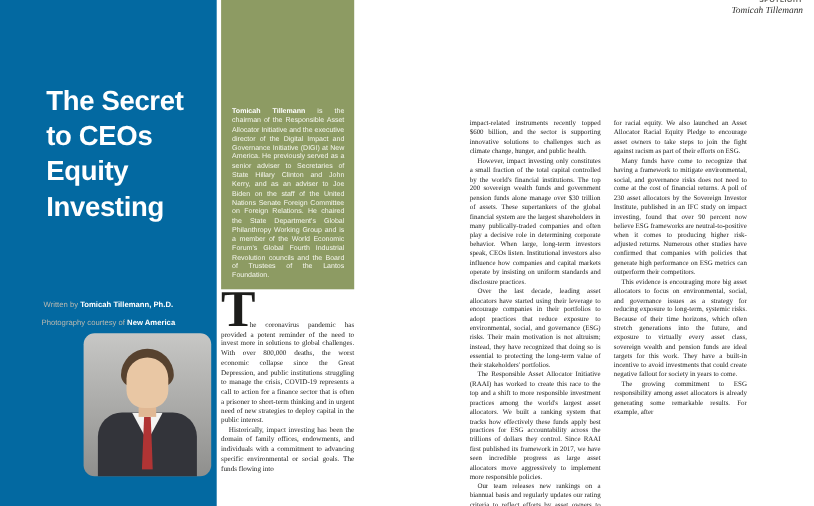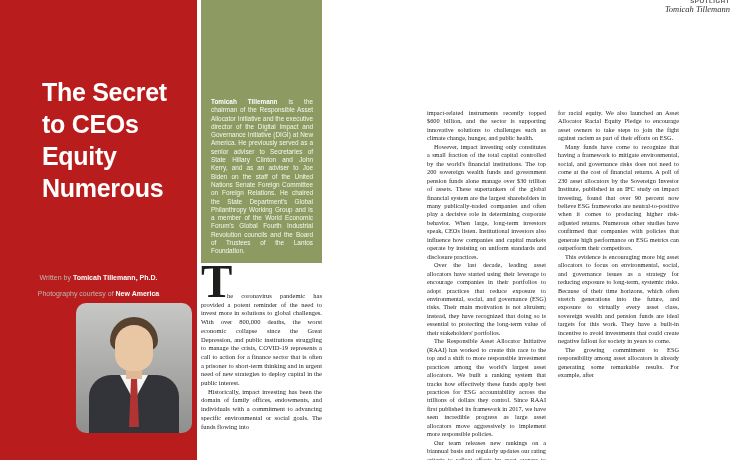--- a/index.html
+++ b/index.html
@@ -1,19 +1,19 @@
 <!DOCTYPE html>
 <html><head>
 <meta charset="utf-8">
 <style>
   html,body{margin:0;padding:0;}
   .page{position:relative;width:740px;height:460px;background:#ffffff;overflow:hidden;
         font-family:"Liberation Serif", serif;}
   
-  .panel{position:absolute;left:0;top:0;width:197px;height:460px;background:#b91c1c;}
+  .panel{position:absolute;left:0;top:0;width:197px;height:460px;background:#0369a1;}
   .title{position:absolute;left:42px;top:76px;color:#ffffff;
          font-family:"Liberation Sans", sans-serif;font-weight:bold;
          font-size:25px;line-height:32px;letter-spacing:-0.3px;}
   .byline{position:absolute;left:0;width:197px;text-align:center;
           font-family:"Liberation Sans", sans-serif;font-size:7px;color:#b9b9b1;}
   .byline b{color:#ffffff;}
   .byline1{top:274px;}
   .byline2{top:290px;}
   
   .photo{position:absolute;left:76px;top:303px;width:116px;height:130px;border-radius:10px;
@@ -51,21 +51,21 @@
 </head>
 <body>
 
 <div class="page">
 
   <div class="panel">
     <div class="title">
       <div>The Secret</div>
       <div>to CEOs</div>
       <div>Equity</div>
-      <div>Numerous</div>
+      <div>Investing</div>
     </div>
     <div class="byline byline1"><span>Written by </span><b>Tomicah Tillemann, Ph.D.</b></div>
     <div class="byline byline2"><span>Photography courtesy of </span><b>New America</b></div>
     <div class="photo">
       <div class="suit"></div>
       <div class="shirt"></div>
       <div class="tie"></div>
       <div class="neck"></div>
       <div class="hair"></div>
       <div class="face"></div>

